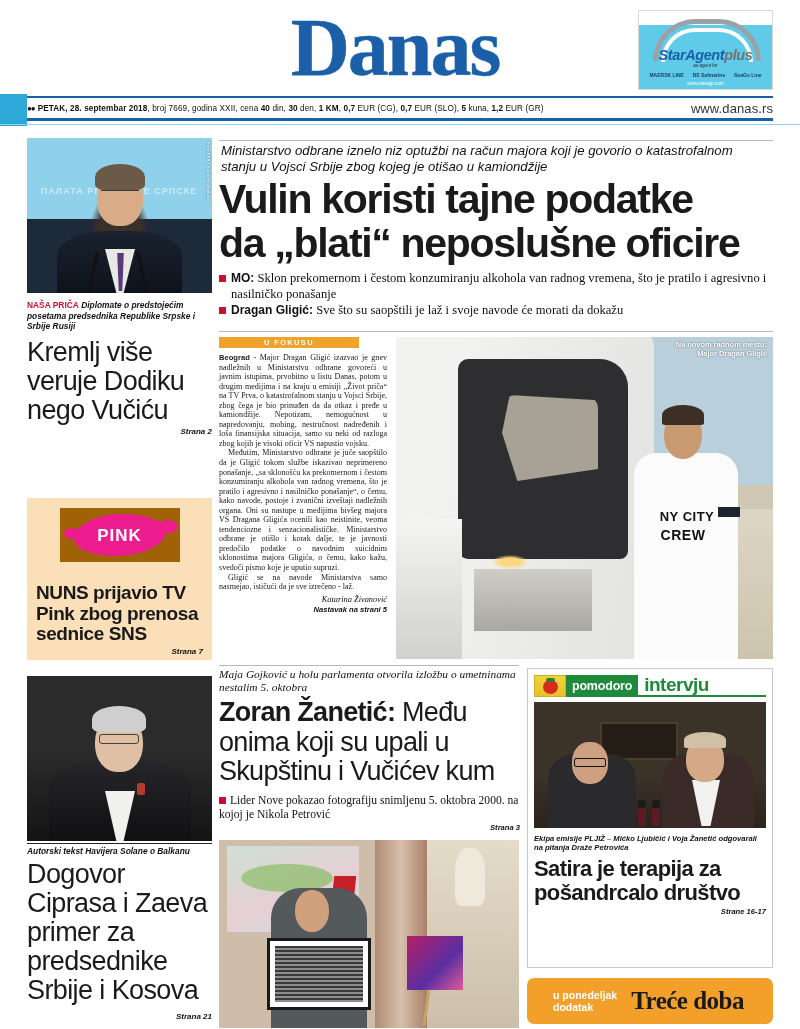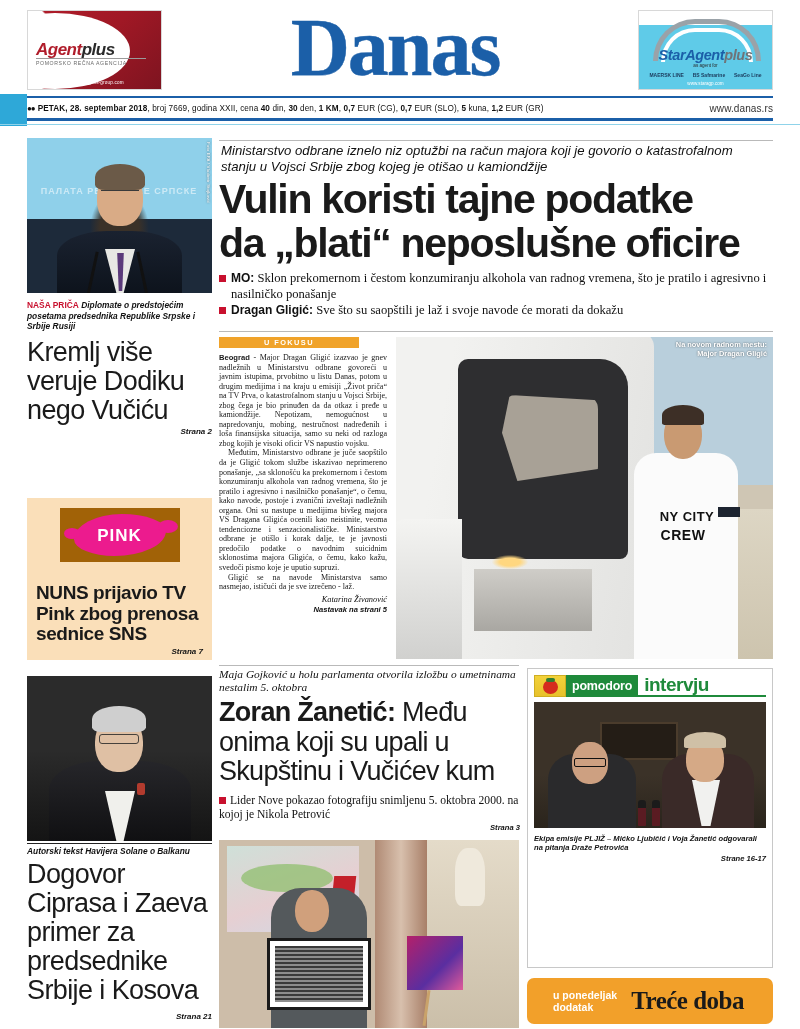--- a/index.html
+++ b/index.html
@@ -98,21 +98,21 @@
   .inforule-top { position:absolute; left:27px; top:96px; width:746px; height:2px; background:#1b5fa8; }
   .inforule-bot { position:absolute; left:27px; top:118px; width:746px; height:3px; background:#1b5fa8; }
   .inforule-bot2 { position:absolute; left:0; top:124px; width:800px; height:1px; background:#8fd3ea; }
   .infobar {
     position:absolute; left:27px; top:100px; width:746px; height:17px;
     display:flex; align-items:center; justify-content:space-between;
     font-size:8.2px; color:#111; letter-spacing:0.1px;
   }
   .infobar .dots { color:#111; font-size:8px; margin-right:3px; letter-spacing:-1px; }
   .infobar b { font-weight:bold; }
-  .infobar .site { font-size:10px; color:#333; }
+  .infobar .site { font-size:13px; color:#333; }
 
   
   .col-left { position:absolute; left:27px; top:138px; width:185px; }
 
   
   .photo { position:relative; overflow:hidden; background:#888; }
   .photo .credit {
     position:absolute; right:1px; top:4px;
     font-size:4.3px; color:#fff; writing-mode:vertical-rl;
     letter-spacing:0.2px; text-shadow:0 0 2px rgba(0,0,0,.7);
@@ -537,28 +537,20 @@
     font-weight:bold; font-size:25px; color:#1a1a1a; letter-spacing:-0.5px;
   }
 </style>
 </head>
 <body>
 
 <div class="page">
 
   <div class="masthead">
 
-    <div class="ad-left">
-      <div class="swoosh-bg"></div>
-      <div class="swoosh-wht"></div>
-      <div class="agp-name"><span>Agent</span><span class="plus">plus</span></div>
-      <div class="agp-rule"></div>
-      <div class="agp-sub">POMORSKO REČNA AGENCIJA</div>
-      <div class="agp-url">www.agentplus-group.com</div>
-    </div>
 
     <div class="nameplate">
       <div class="nameplate-text">Danas</div>
     </div>
 
     <div class="ad-right">
       <div class="sky"></div>
       <div class="arc"></div>
       <div class="arc2"></div>
       <div class="sap-name"><span>StarAgent</span><span class="gray">plus</span></div>
@@ -708,20 +700,21 @@
       <div class="bot b4"></div>
       <div class="pm-left"></div>
       <div class="pm-left-h"></div>
       <div class="pm-left-g"></div>
       <div class="pm-right"></div>
       <div class="pm-shirt"></div>
       <div class="pm-right-h"></div>
       <div class="pm-right-hair"></div>
     </div>
     <div class="pom-kicker">Ekipa emisije PLJIŽ – Mićko Ljubičić i Voja Žanetić odgovarali na pitanja Draže Petrovića</div>
+    <div class="pom-head">Satira je terapija za pošandrcalo društvo</div>
     <div class="pom-strana">Strane 16-17</div>
   </div>
 
   <div class="trece">
     <div class="small">
       <div>u ponedeljak</div>
       <div>dodatak</div>
     </div>
     <div class="big">Treće doba</div>
   </div>

